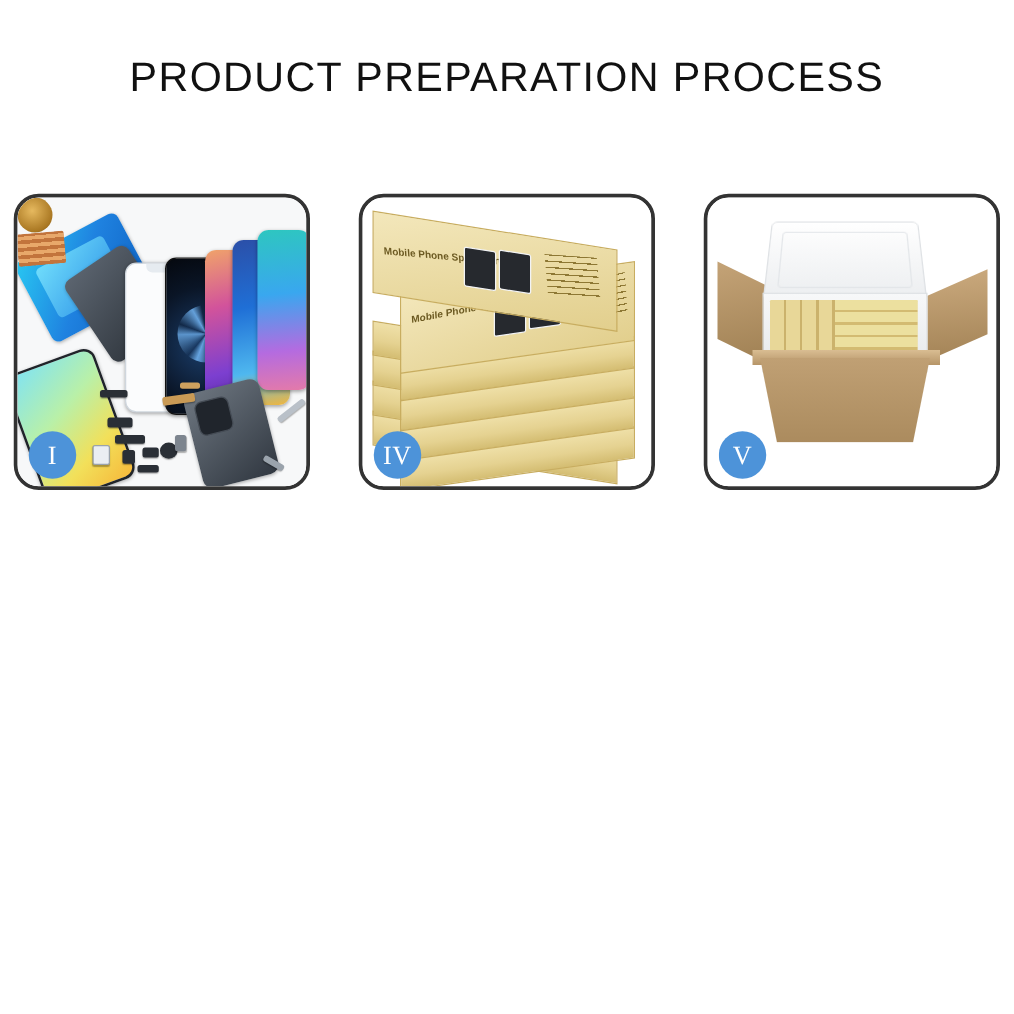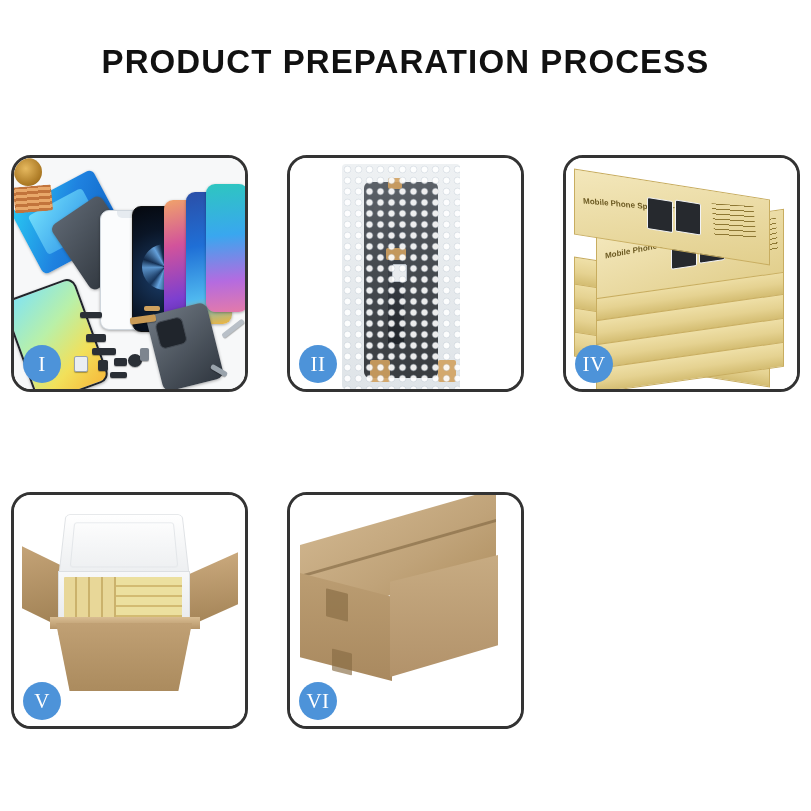--- a/index.html
+++ b/index.html
@@ -18,21 +18,21 @@
   }
 
   
   .header {
     text-align: center;
     padding-top: 44px;
   }
   .page-title {
     font-family: "Liberation Sans", sans-serif;
     font-size: 33px;
-    font-weight: bold;
+    font-weight: normal;
     letter-spacing: 1.1px;
     color: #111111;
     margin: 0;
     line-height: 1.1;
     white-space: nowrap;
   }
   .page-subtitle {
     font-family: "Liberation Sans", sans-serif;
     font-size: 14.2px;
     font-weight: normal;
@@ -430,35 +430,20 @@
       <div class="chip c8"></div>
       <div class="chip c9"></div>
       <div class="chip c10"></div>
       <div class="chip c11"></div>
       <div class="chip c12"></div>
       <div class="chip c13"></div>
     </div>
     <div class="badge">I</div>
   </div>
 
-  <div class="card">
-    <div class="card-stage bubble-scene">
-      <div class="bubble-bag">
-        <div class="screen-inside"></div>
-        <div class="screen-flex"></div>
-        <div class="conn-white"></div>
-        <div class="tape tape1"></div>
-        <div class="tape tape2"></div>
-        <div class="tape tape3"></div>
-        <div class="tape tape4"></div>
-        <div class="bubble-tex"></div>
-      </div>
-    </div>
-    <div class="badge">II</div>
-  </div>
 
 
   <div class="card">
     <div class="card-stage stack">
 
       <div class="sbox" style="left:8px; top:186px; width:194px; height:26px; transform: skewY(9deg);"></div>
       <div class="sbox" style="left:8px; top:162px; width:194px; height:26px; transform: skewY(9deg);"></div>
       <div class="sbox" style="left:8px; top:138px; width:194px; height:26px; transform: skewY(9deg);"></div>
       <div class="sbox" style="left:8px; top:114px; width:194px; height:26px; transform: skewY(9deg);"></div>
 
@@ -494,25 +479,14 @@
       <div class="v-foam-lid"></div>
       <div class="v-foam-body"></div>
       <div class="v-golds"></div>
       <div class="v-golds2"></div>
       <div class="v-box-rim"></div>
       <div class="v-box-front"></div>
     </div>
     <div class="badge">V</div>
   </div>
 
-  <div class="card">
-    <div class="card-stage cartonvi">
-      <div class="vi-top"></div>
-      <div class="vi-top-seam"></div>
-      <div class="vi-left"></div>
-      <div class="vi-right"></div>
-      <div class="vi-tape vi-tape1"></div>
-      <div class="vi-tape vi-tape2"></div>
-    </div>
-    <div class="badge">VI</div>
-  </div>
 
 </div>
 
 </body></html>

